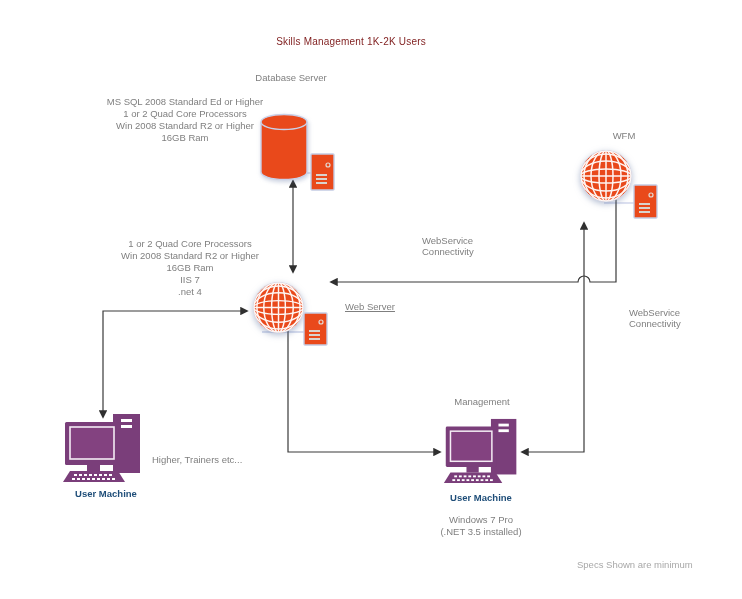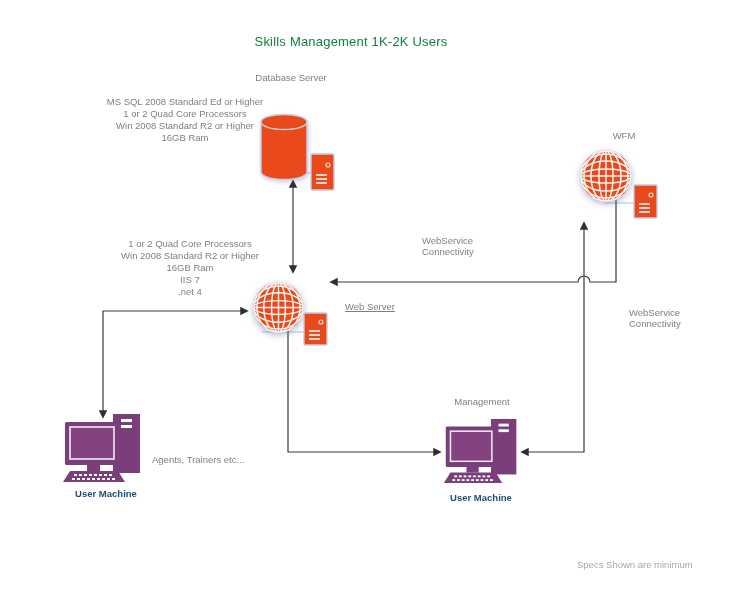--- a/index.html
+++ b/index.html
@@ -2,21 +2,21 @@
 <html><head>
 <meta charset="utf-8">
 <style>
   html,body{margin:0;padding:0;background:#fff;}
   .stage{position:relative;width:742px;height:599px;background:#ffffff;overflow:hidden;
          font-family:"Liberation Sans",sans-serif;}
   .lbl{position:absolute;color:#7f7f7f;font-size:9.5px;line-height:12px;}
   .center{text-align:center;}
   .pre{white-space:pre-line;}
   .title{position:absolute;left:151px;top:32px;width:400px;text-align:center;
-         color:#15803d;font-size:13px;line-height:19px;letter-spacing:.2px;}
+         color:#7f1d1d;font-size:10px;line-height:19px;letter-spacing:.2px;}
   .blue{color:#1f4e79;font-weight:600;}
   .tight{line-height:11px;}
   .foot{color:#a8a8a8;}
   .icon{position:absolute;}
   .globe{filter:drop-shadow(0 2px 3px rgba(104,124,166,0.5));}
   .cyl{filter:drop-shadow(1px 2px 2px rgba(104,124,166,0.35));}
   svg{display:block;}
   .wires{position:absolute;left:0;top:0;pointer-events:none;}
 </style>
 </head>
@@ -162,21 +162,21 @@
           <rect x="26" y="68" width="3" height="2"></rect>
         <rect x="31" y="68" width="3" height="2"></rect>
           <rect x="36" y="68" width="3" height="2"></rect>
         <rect x="41" y="68" width="3" height="2"></rect>
           <rect x="46" y="68" width="3" height="2"></rect>
         <rect x="51" y="68" width="3" height="2"></rect>
       </g>
     </svg>
   </div>
   <div class="lbl center blue" style="left:56px;top:488px;width:100px;">User Machine</div>
-  <div class="lbl" style="left:152px;top:454px;width:120px;">Agents, Trainers etc...</div>
+  <div class="lbl" style="left:152px;top:454px;width:120px;">Higher, Trainers etc...</div>
 
   <div class="lbl center" style="left:432px;top:396px;width:100px;">Management</div>
   <div class="icon" style="left:442px;top:415px;">
     <svg width="80" height="70" viewBox="0 0 85 74">
       <rect x="52" y="4" width="27" height="59" fill="#7A3E7A"></rect>
       <rect x="60" y="9" width="11" height="3" fill="#ffffff"></rect>
       <rect x="60" y="15" width="11" height="3" fill="#ffffff"></rect>
       <rect x="4" y="12" width="54" height="43" rx="1.5" fill="#7A3E7A"></rect>
       <rect x="9" y="17" width="44" height="32" fill="#834280" stroke="#F4ECF4" stroke-width="1.6"></rect>
       <rect x="26" y="55" width="13" height="6" fill="#7A3E7A"></rect>
@@ -196,16 +196,18 @@
           <rect x="26" y="68" width="3" height="2"></rect>
         <rect x="31" y="68" width="3" height="2"></rect>
           <rect x="36" y="68" width="3" height="2"></rect>
         <rect x="41" y="68" width="3" height="2"></rect>
           <rect x="46" y="68" width="3" height="2"></rect>
         <rect x="51" y="68" width="3" height="2"></rect>
       </g>
     </svg>
   </div>
   <div class="lbl center blue" style="left:431px;top:492px;width:100px;">User Machine</div>
+  <div class="lbl center pre" style="left:406px;top:514px;width:150px;">Windows 7 Pro
+(.NET 3.5 installed)</div>
 
   <div class="lbl foot" style="left:577px;top:559px;width:150px;">Specs Shown are minimum</div>
 
 </div>
 
 </body></html>

